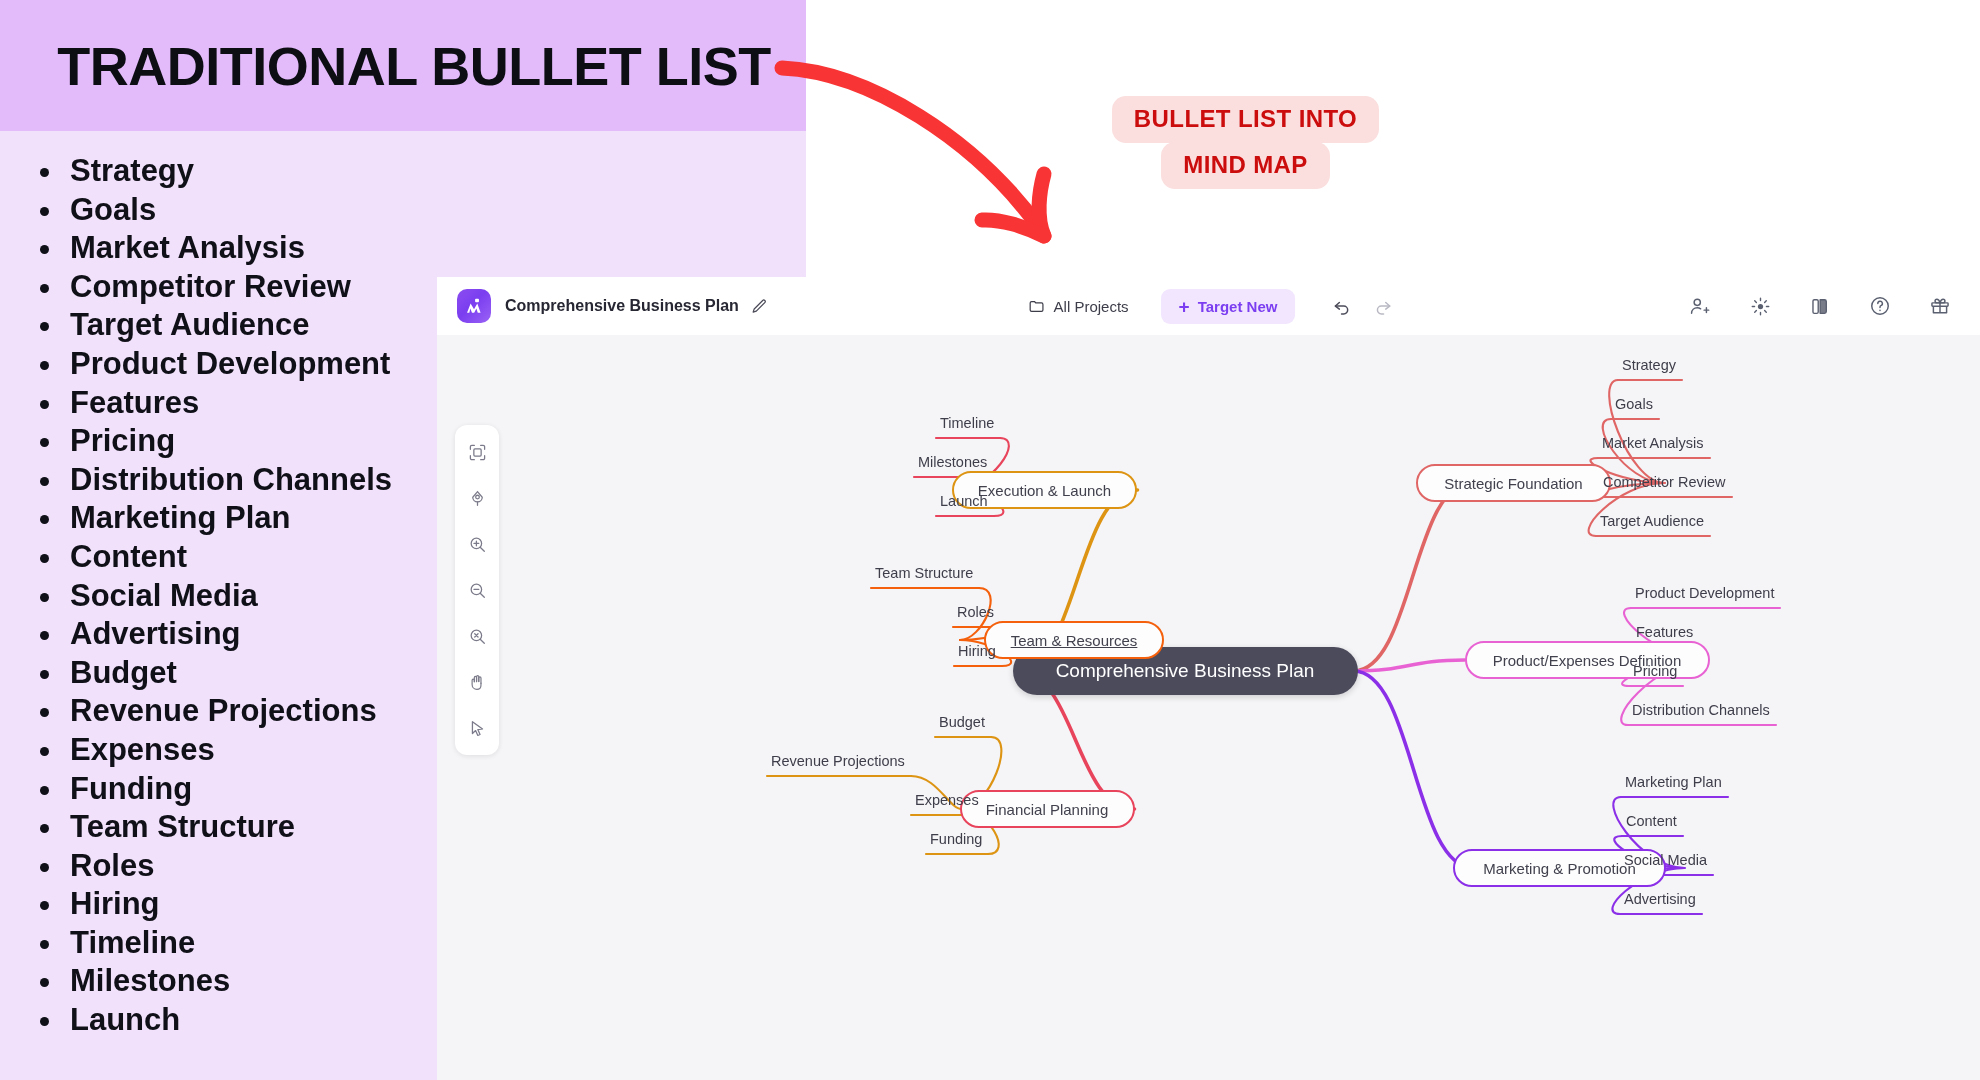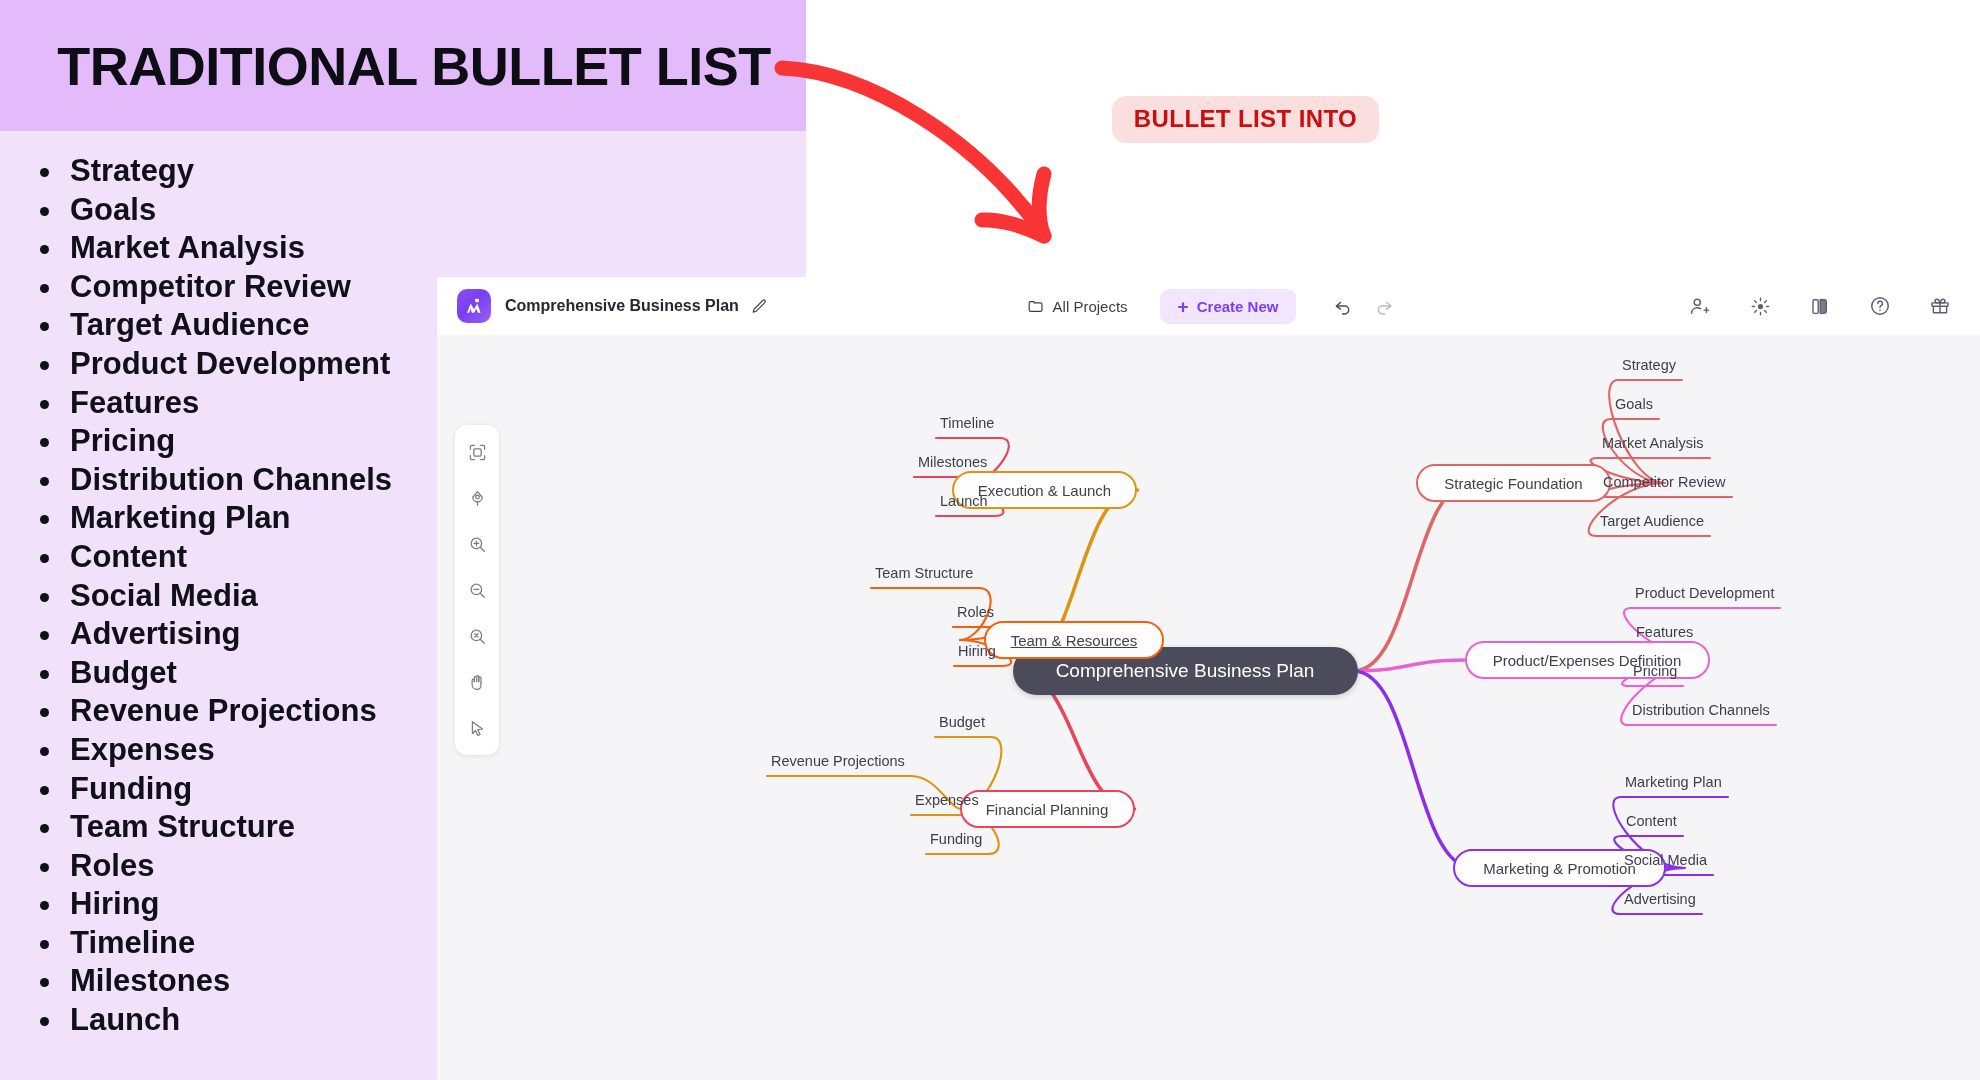--- a/index.html
+++ b/index.html
@@ -190,20 +190,21 @@
 </div>
 
 <svg id="annot-arrow" viewBox="0 0 400 260">
   <path d="M22,28 C110,32 215,100 278,186" stroke="#f93434" stroke-width="15" stroke-linecap="round" fill="none"></path>
   <path d="M284,196 C276,178 279,152 284,134" stroke="#f93434" stroke-width="15" stroke-linecap="round" fill="none"></path>
   <path d="M284,196 C264,186 240,179 222,180" stroke="#f93434" stroke-width="15" stroke-linecap="round" fill="none"></path>
 </svg>
 
 <div id="callout">
   <div class="callout-line" id="callout-line-1">BULLET LIST INTO</div>
+  <div class="callout-line" id="callout-line-2">MIND MAP</div>
 </div>
 
 <div id="app-window">
 
   <div id="app-header">
 
     <div id="brand">
       <div id="app-logo">
         <svg width="22" height="22" viewBox="0 0 24 24">
           <rect x="13.2" y="4.2" width="4.2" height="3.6" rx="1" fill="#ffffff"></rect>
@@ -222,21 +223,21 @@
     <div id="header-center">
       <div id="all-projects-btn">
         <svg width="17" height="17" viewBox="0 0 24 24" fill="none" stroke="currentColor" stroke-width="1.7" stroke-linecap="round" stroke-linejoin="round">
           <path d="M3 7a2 2 0 0 1 2-2h4l2 2h8a2 2 0 0 1 2 2v8a2 2 0 0 1-2 2H5a2 2 0 0 1-2-2z"></path>
         </svg>
         <span>All Projects</span>
       </div>
 
       <div id="create-new-btn">
         <span style="font-size:19px;line-height:15px;font-weight:bold;">+</span>
-        <span>Create New</span>
+        <span>Target New</span>
       </div>
 
       <div class="hdr-icon-btn" id="undo-btn">
         <svg width="21" height="21" viewBox="0 0 24 24" fill="none" stroke="currentColor" stroke-width="1.7" stroke-linecap="round" stroke-linejoin="round">
           <path d="M9.5 7.5 L5 11.5 L9.5 15"></path>
           <path d="M5 11.5 H14.5 a4.5 4.5 0 0 1 0 9 H12"></path>
         </svg>
       </div>
       <div class="hdr-icon-btn" id="redo-btn">
         <svg width="21" height="21" viewBox="0 0 24 24" fill="none" stroke="currentColor" stroke-width="1.7" stroke-linecap="round" stroke-linejoin="round">

